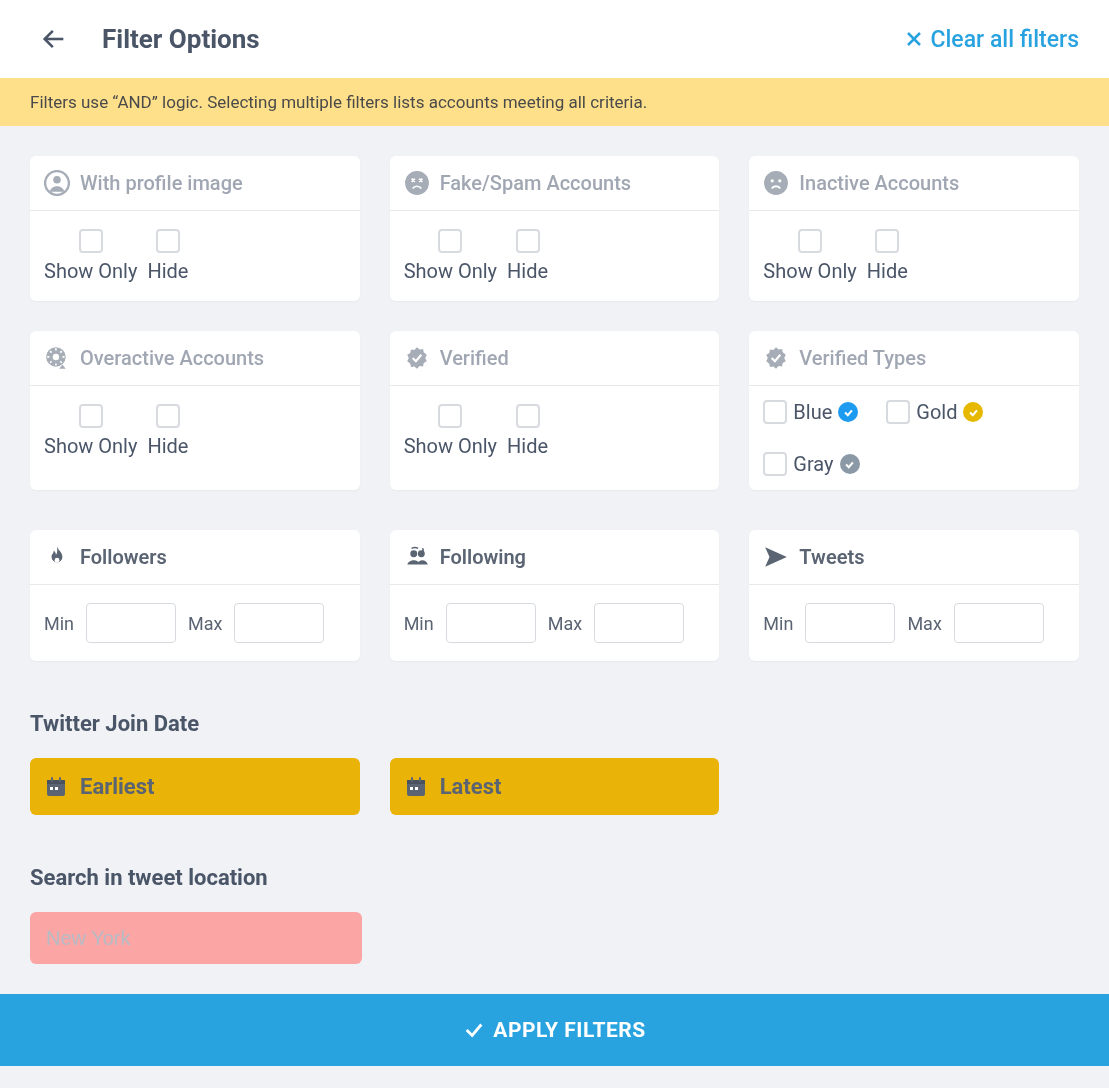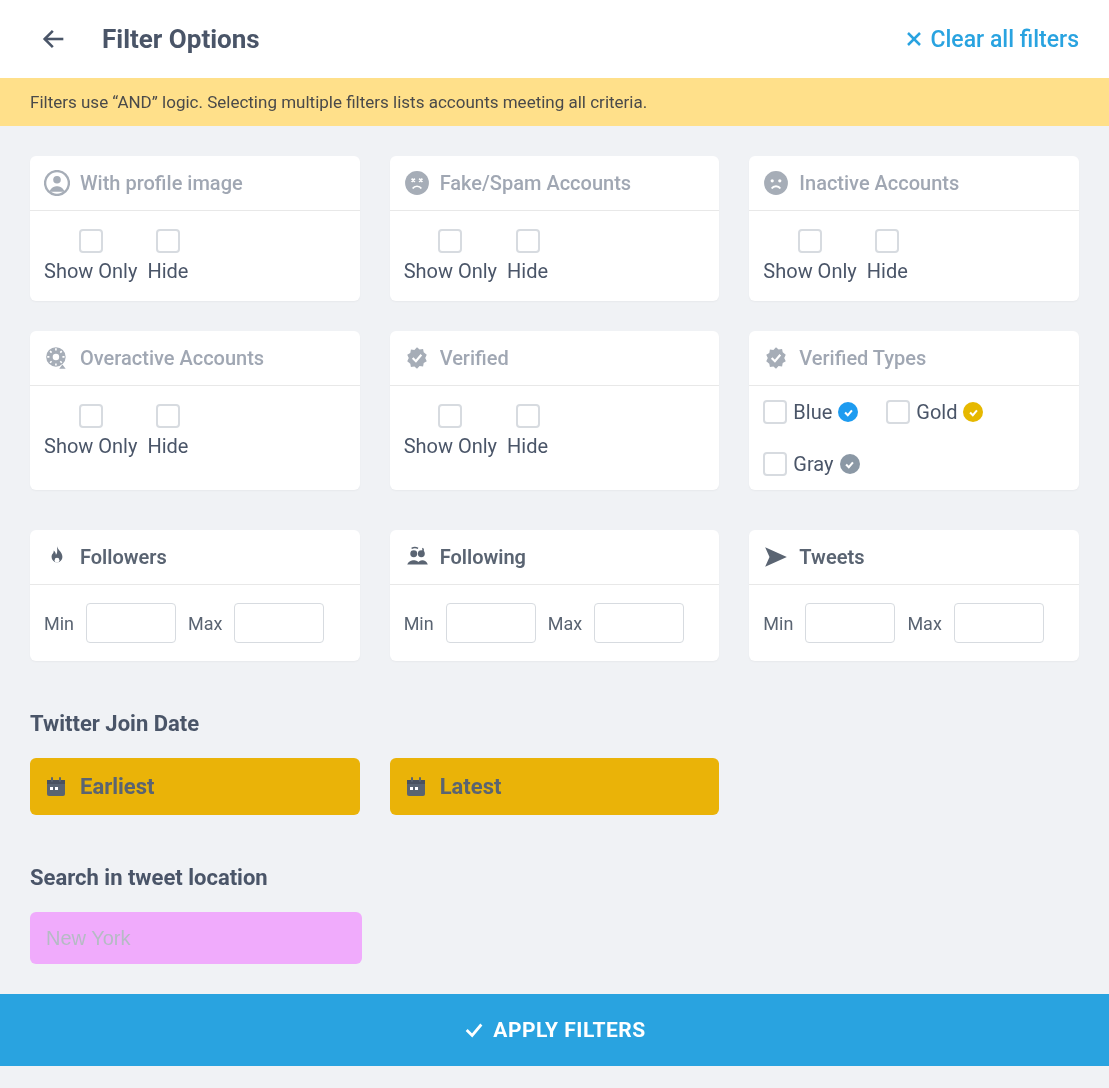--- a/index.html
+++ b/index.html
@@ -202,21 +202,21 @@
     height: 24px;
     margin-right: 12px;
     fill: #5a6472;
   }
   .date-card span {
     font-size: 22px;
     font-weight: 700;
     color: #5a6472;
   }
   .loc-input {
-    background: #f0abfc;
+    background: #fca5a5;
     border: none;
     border-radius: 6px;
     width: 332px;
     height: 52px;
     font-size: 20px;
     padding: 0 16px;
     color: #4a5568;
   }
   .loc-input::placeholder { color: #b5bbc4; }
   .apply-bar {

